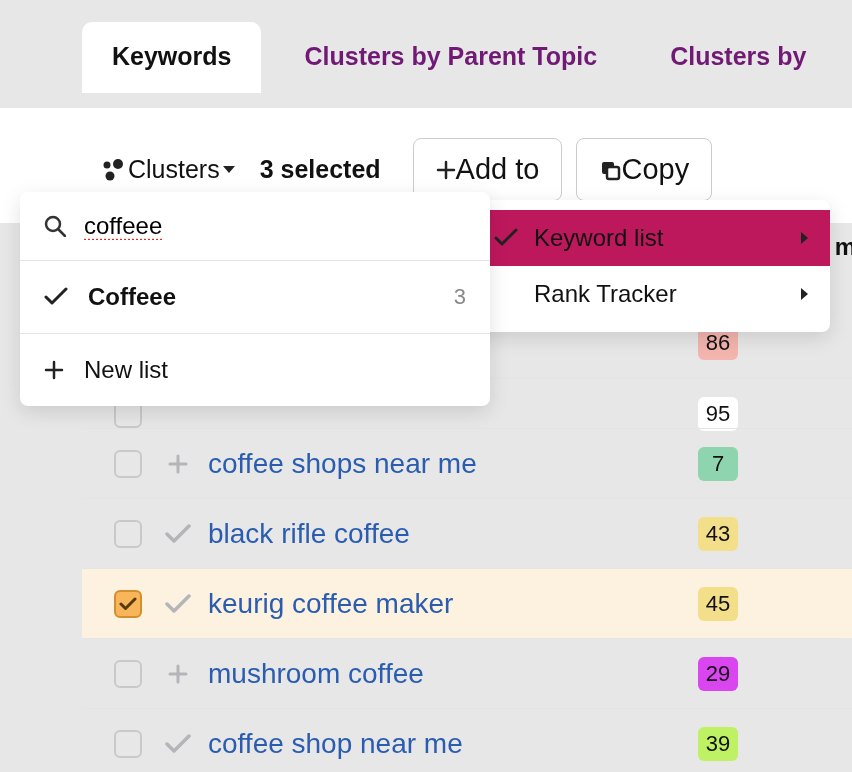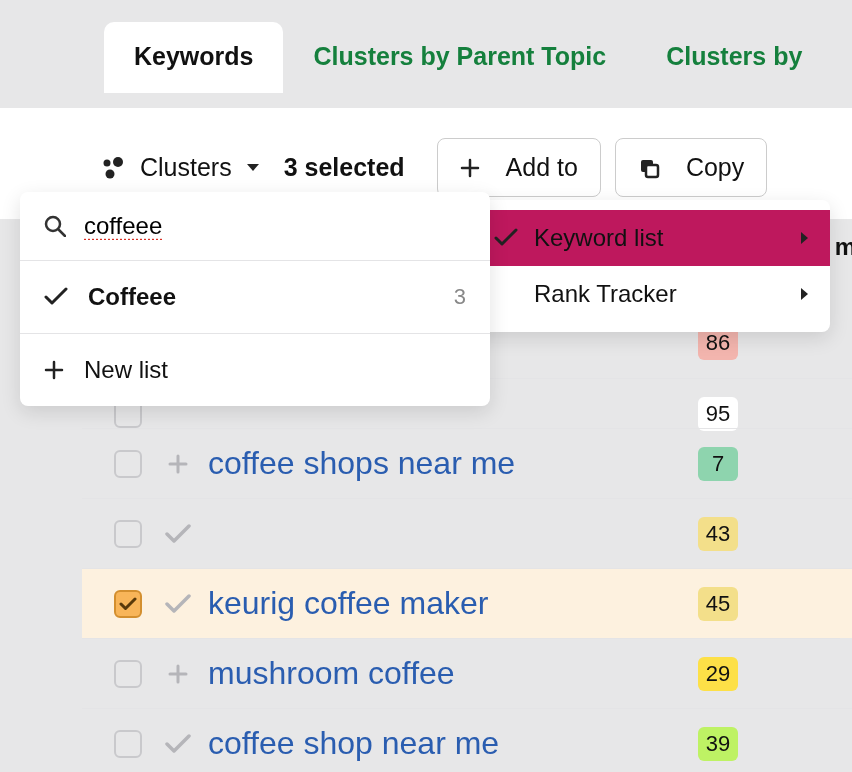--- a/index.html
+++ b/index.html
@@ -12,29 +12,29 @@
       background: #e7e7e8;
       width: 852px;
       height: 772px;
       overflow: hidden;
       position: relative;
       font-size: 23px;
       color: #111;
     }
     .tabs {
       display: flex;
-      padding-left: 104px;
+      padding-left: 82px;
       padding-top: 22px;
-      gap: 0;
+      gap: 13px;
     }
     .tab {
       padding: 20px 30px 22px 30px;
       font-weight: 700;
       font-size: 25px;
-      color: #15803d;
+      color: #701a75;
       cursor: pointer;
       position: relative;
     }
     .tab.active {
       background: #fff;
       color: #111;
       border-radius: 10px 10px 0 0;
     }
     .white-band {
       position: absolute;
@@ -46,39 +46,39 @@
       z-index: 1;
     }
     .toolbar {
       display: flex;
       align-items: center;
       gap: 14px;
     }
     .clusters-btn {
       display: flex;
       align-items: center;
-      gap: 14px;
+      gap: 2px;
       cursor: pointer;
       font-size: 25px;
     }
     .selected-label {
       font-weight: 700;
       font-size: 25px;
       margin-left: 10px;
       margin-right: 18px;
     }
     .btn {
       border: 1.5px solid #ccc;
       border-radius: 8px;
       background: #fff;
       padding: 14px 22px;
-      font-size: 25px;
-      display: flex;
-      align-items: center;
-      gap: 26px;
+      font-size: 29px;
+      display: flex;
+      align-items: center;
+      gap: 0;
       cursor: pointer;
     }
     .dropdown {
       position: absolute;
       top: 200px;
       left: 470px;
       background: #fff;
       border-radius: 8px;
       box-shadow: 0 6px 20px rgba(0,0,0,0.12);
       z-index: 5;
@@ -200,21 +200,21 @@
     }
     .row-icon {
       width: 44px;
       display: flex;
       justify-content: center;
       margin-left: 14px;
       color: #b5b5b9;
     }
     .keyword {
       color: #2a5db0;
-      font-size: 32px;
+      font-size: 28px;
       margin-left: 8px;
       cursor: pointer;
     }
     .kd-col {
       position: absolute;
       left: 614px;
       width: 44px;
       display: flex;
       justify-content: center;
     }
@@ -316,20 +316,21 @@
         </div>
         <div class="vol-col">283</div>
       </div>
       <div class="row" style="position: absolute; top: 303px; left: 0px; right: 0px;">
         <div class="checkbox"></div>
         <div class="row-icon">
           <svg width="26" height="20" viewBox="0 0 26 20">
             <path d="M2 10 L9 17 L24 2" stroke="#b5b5b9" stroke-width="3.5" fill="none" stroke-linecap="round" stroke-linejoin="round"></path>
           </svg>
         </div>
+        <a class="keyword">black rifle coffee</a>
         <div class="kd-col">
           <div class="kd-badge" style="background: rgb(243, 223, 138);">43</div>
         </div>
         <div class="vol-col">163</div>
       </div>
       <div class="row selected" style="position: absolute; top: 373px; left: 0px; right: 0px;">
         <div class="checkbox checked">
           <svg width="18" height="14" viewBox="0 0 18 14">
             <path d="M2 7 L6.5 11.5 L16 2" stroke="#5a3a0a" stroke-width="3" fill="none" stroke-linecap="round" stroke-linejoin="round"></path>
           </svg>
@@ -347,21 +348,21 @@
       </div>
       <div class="row" style="position: absolute; top: 443px; left: 0px; right: 12px;">
         <div class="checkbox"></div>
         <div class="row-icon">
           <svg width="22" height="22" viewBox="0 0 22 22">
             <path d="M11 3v16M3 11h16" stroke="#b5b5b9" stroke-width="3" stroke-linecap="round"></path>
           </svg>
         </div>
         <a class="keyword">mushroom coffee</a>
         <div class="kd-col">
-          <div class="kd-badge" style="background: #fde047;">29</div>
+          <div class="kd-badge" style="background: #d946ef;">29</div>
         </div>
         <div class="vol-col">141</div>
       </div>
       <div class="row" style="position: absolute; top: 513px; left: 0px; right: 0px;">
         <div class="checkbox"></div>
         <div class="row-icon">
           <svg width="26" height="20" viewBox="0 0 26 20">
             <path d="M2 10 L9 17 L24 2" stroke="#b5b5b9" stroke-width="3.5" fill="none" stroke-linecap="round" stroke-linejoin="round"></path>
           </svg>
         </div>

